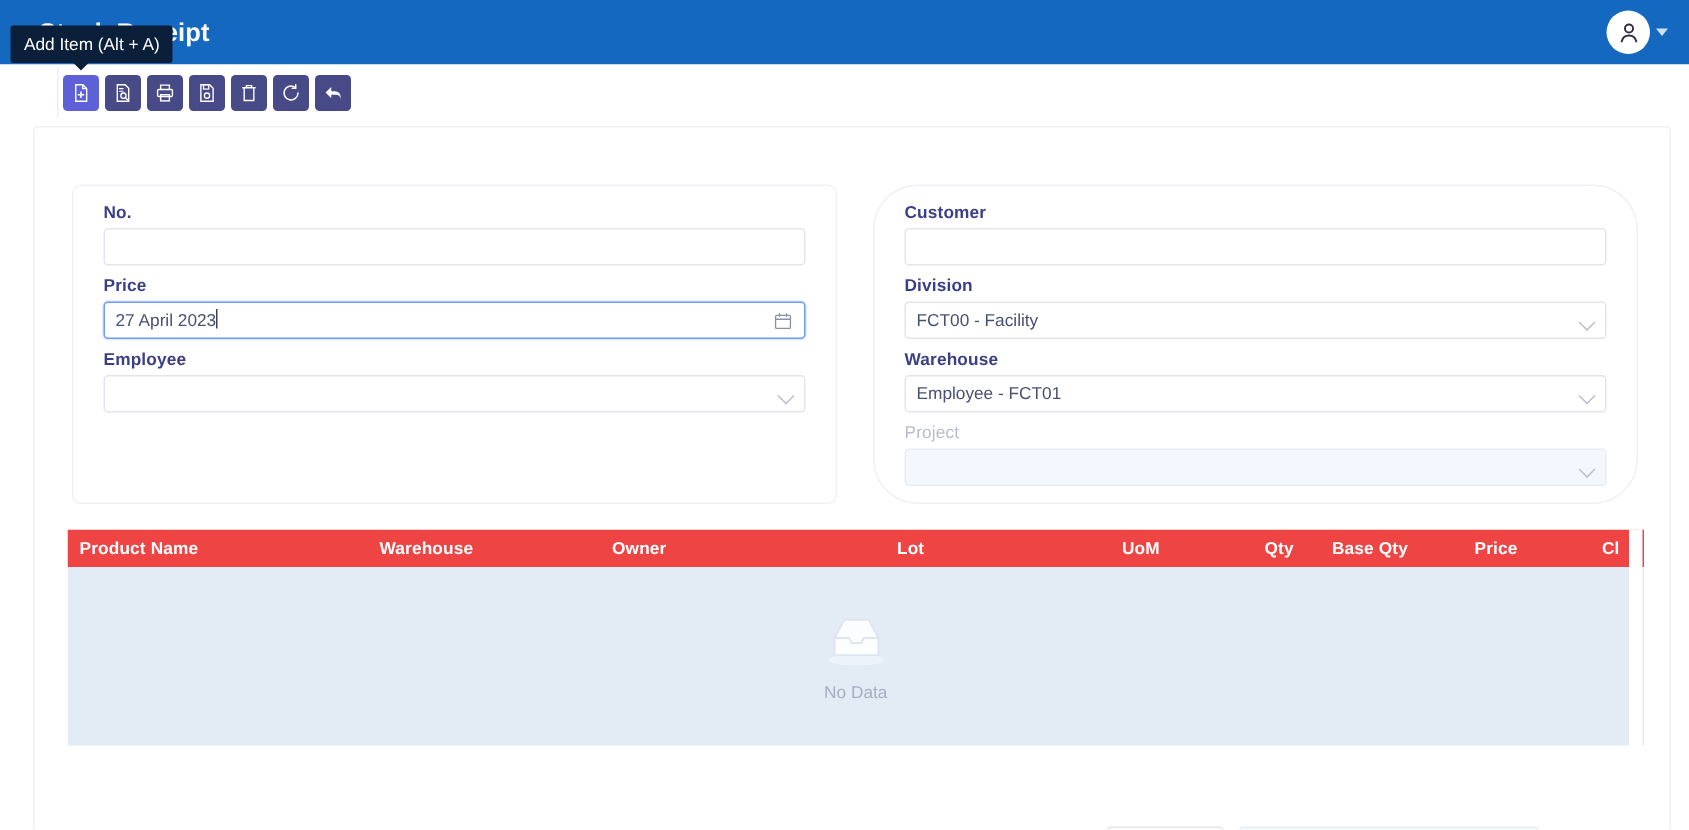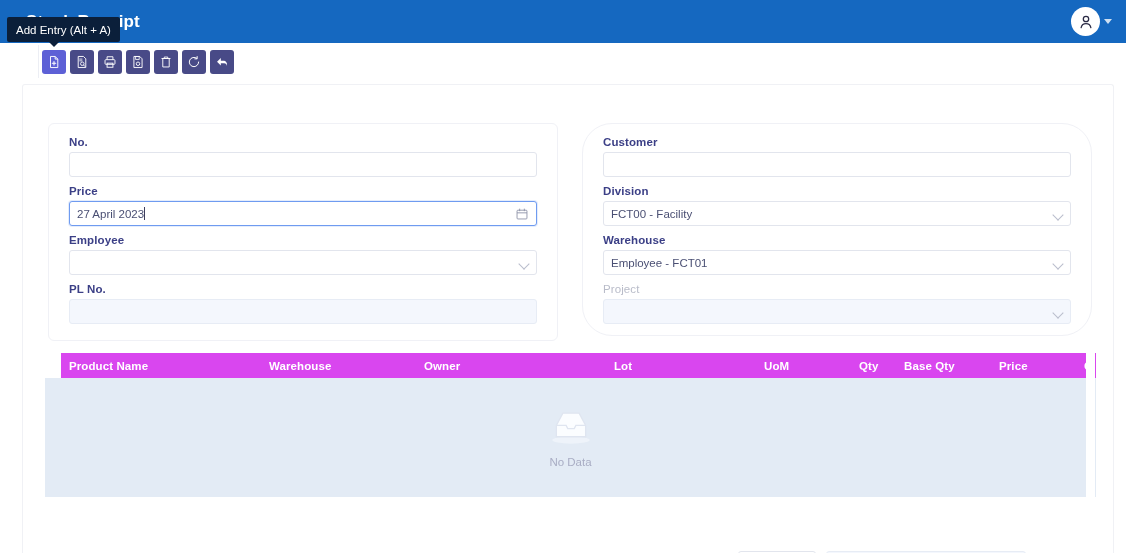--- a/index.html
+++ b/index.html
@@ -355,21 +355,21 @@
       <path d="M17.4 2.6v4h-4" fill="none" stroke="#fff" stroke-width="1.7" stroke-linecap="round"></path>
     </svg>
   </button>
   <button class="tbtn">
     <svg width="14" height="14" viewBox="0 0 24 24" aria-hidden="true">
       <path d="M10 5L3.5 11.5 10 18v-4h5.5c3 0 5 1.8 5 5 1-5.5-1.8-9-6.5-9H10z" fill="#fff"></path>
     </svg>
   </button>
 </div>
 
-<div class="tooltip">Add Entry (Alt + A)</div>
+<div class="tooltip">Add Item (Alt + A)</div>
 <div class="tooltip-arrow"></div>
 
 <div class="page-card">
 
 
   <div class="panels">
 
     <div class="panel left">
       <div class="field">
         <label class="flabel">No.</label>
@@ -393,26 +393,20 @@
       </div>
 
       <div class="field">
         <label class="flabel">Employee</label>
         <div class="fctrl">
           <span class="fval"></span>
           <span class="caret-sel"></span>
         </div>
       </div>
 
-      <div class="field">
-        <label class="flabel">PL No.</label>
-        <div class="fctrl disabled">
-          <span class="fval"></span>
-        </div>
-      </div>
     </div>
 
     <div class="panel right">
       <div class="field">
         <label class="flabel">Customer</label>
         <div class="fctrl">
           <span class="fval"></span>
         </div>
       </div>
 
@@ -436,21 +430,21 @@
         <label class="flabel disabled">Project</label>
         <div class="fctrl disabled">
           <span class="fval"></span>
           <span class="caret-sel"></span>
         </div>
       </div>
     </div>
   </div>
 
   <div class="table-wrap">
-    <div class="thead" style="background: #d946ef; margin-left: 16px;">
+    <div class="thead" style="background: #ef4444;">
         <div class="th" style="width: 200px; flex: 0 0 200px;">Product Name</div>
         <div class="th" style="width: 155px; flex: 0 0 155px;">Warehouse</div>
         <div class="th" style="width: 190px; flex: 0 0 190px;">Owner</div>
         <div class="th" style="width: 150px; flex: 0 0 150px;">Lot</div>
         <div class="th" style="width: 95px; flex: 0 0 95px;">UoM</div>
         <div class="th" style="width: 45px; flex: 0 0 45px;">Qty</div>
         <div class="th" style="width: 95px; flex: 0 0 95px;">Base Qty</div>
         <div class="th" style="width: 85px; flex: 0 0 85px;">Price</div>
         <div class="th" style="width: 40px; flex: 0 0 40px;">Cl</div>
       </div>

